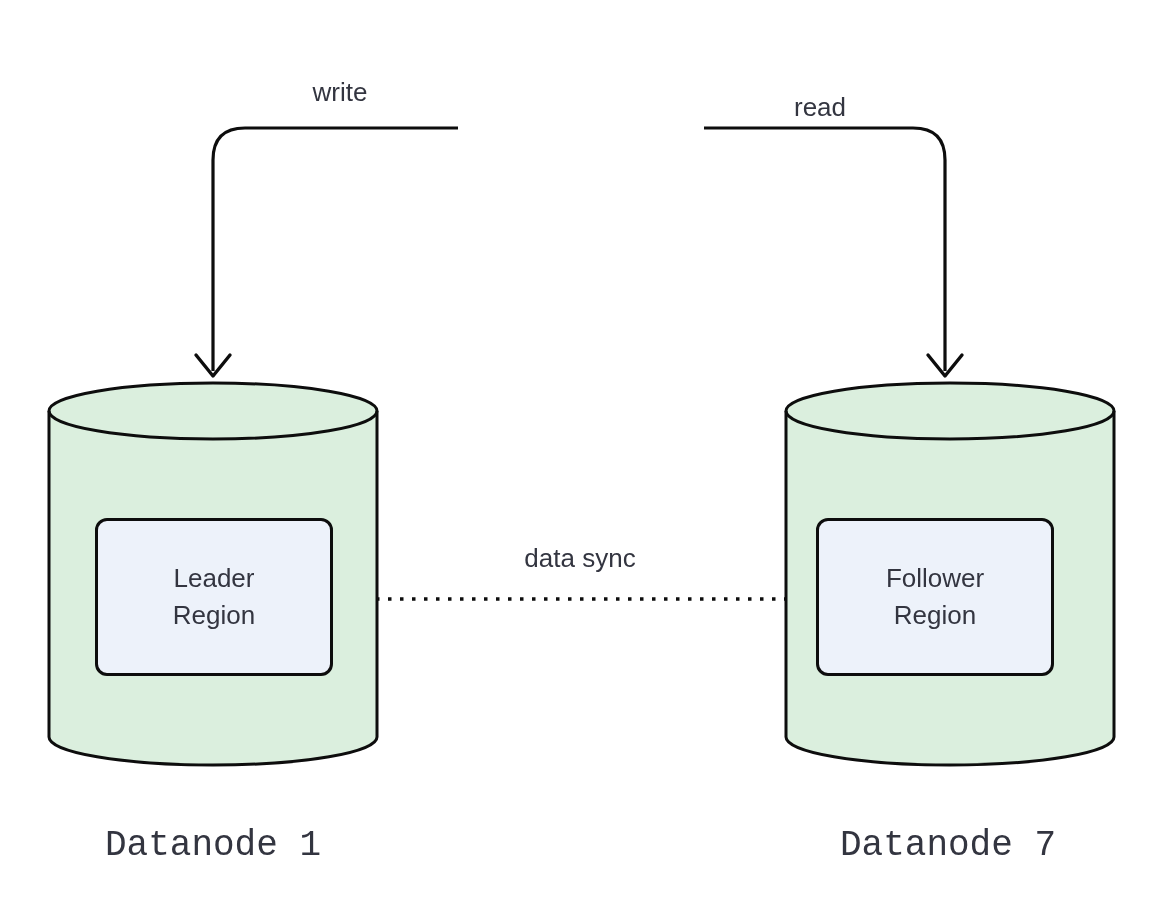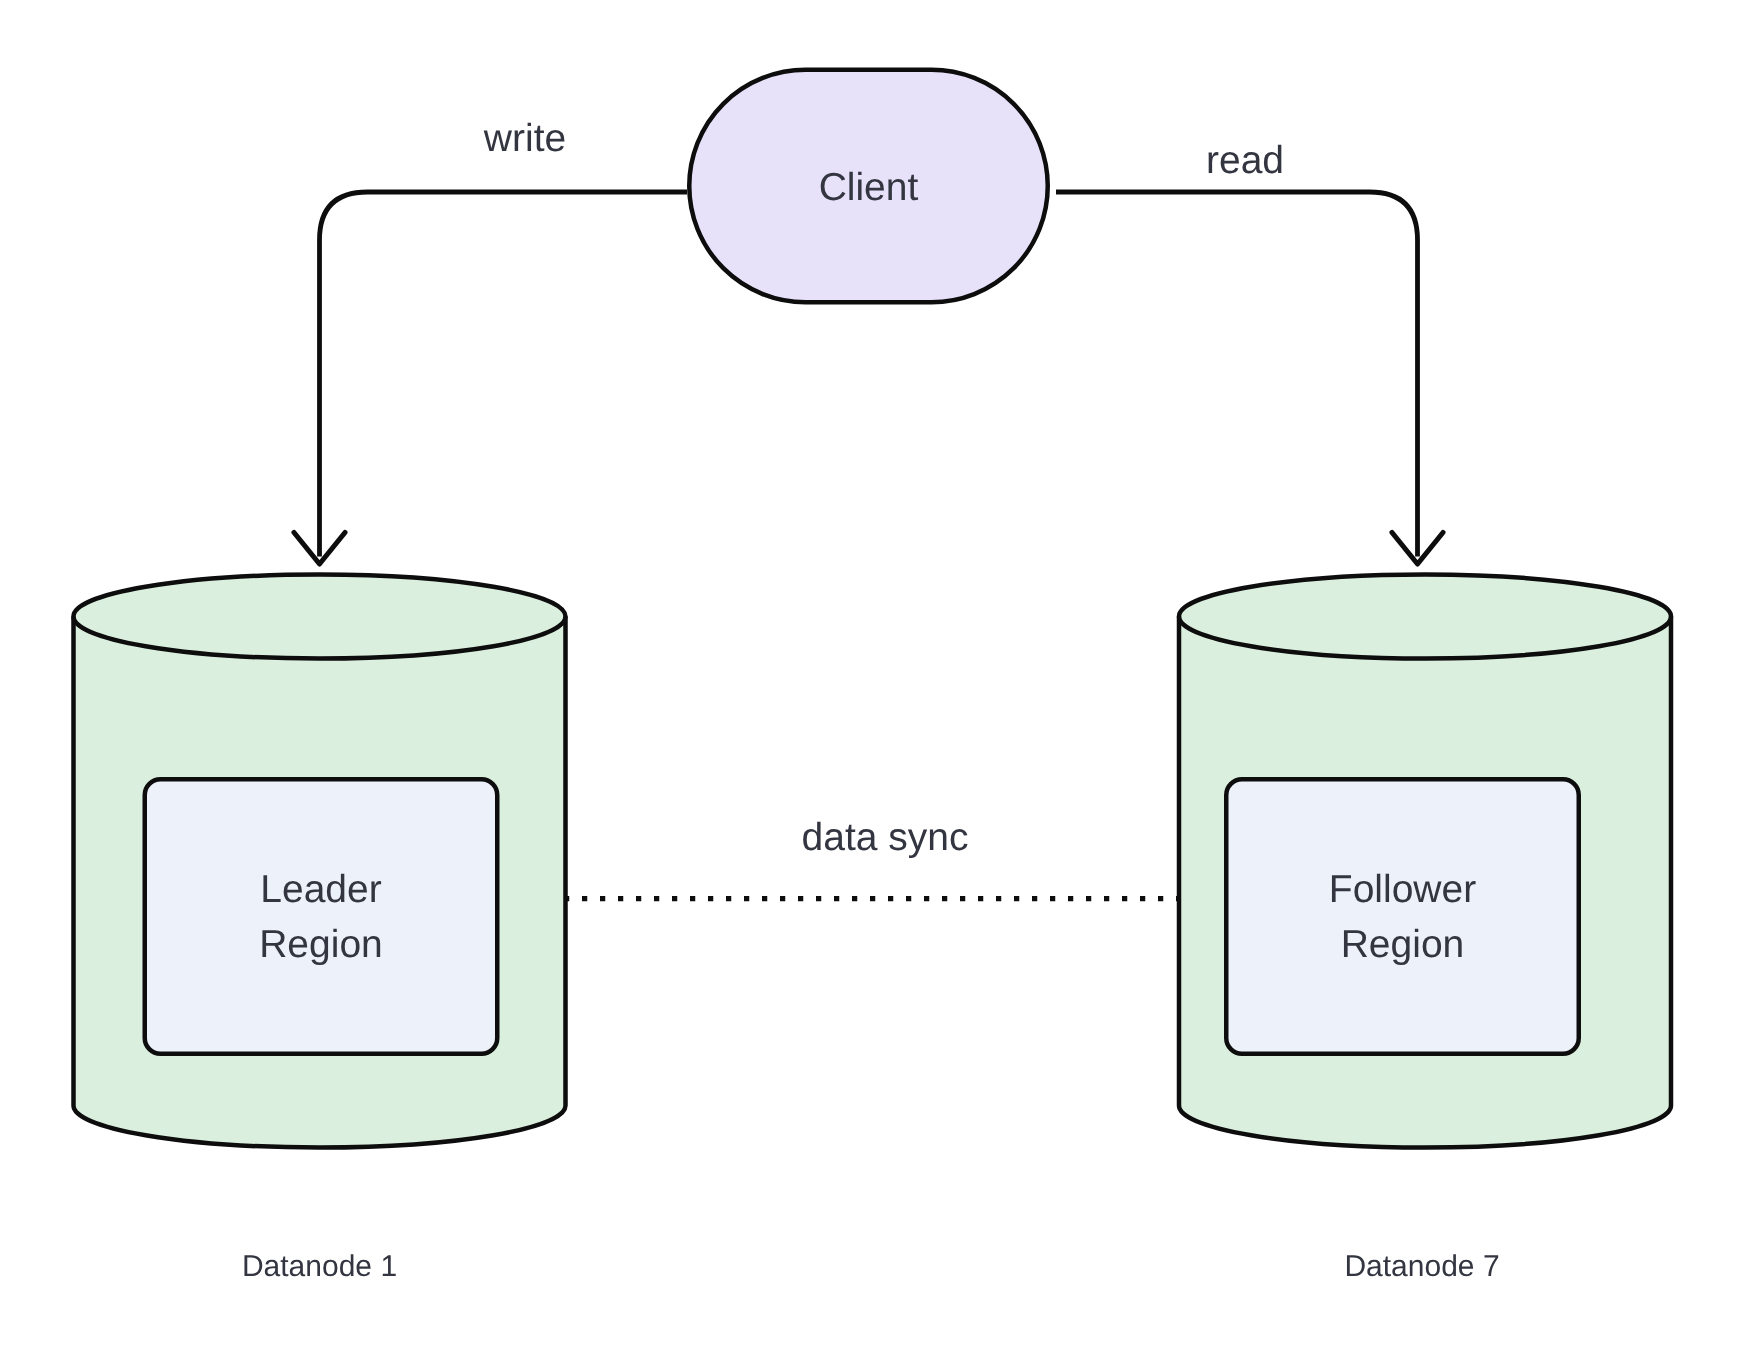--- a/index.html
+++ b/index.html
@@ -19,54 +19,51 @@
     background:var(--client-fill,#e7e1fa);
     border:3.5px solid var(--stroke,#0d0d0d);
     border-radius:79px;box-sizing:border-box;
     display:flex;align-items:center;justify-content:center;
     font-size:26px;
   }
   .cylinder{position:absolute;width:334px;height:390px;}
   .cyl-body{fill:var(--cylinder-fill,#dbefde);stroke:var(--stroke,#0d0d0d);stroke-width:3;}
   .cyl-arc{fill:none;stroke:var(--stroke,#0d0d0d);stroke-width:3;}
   .region-box{
-    position:absolute;width:238px;height:186px;box-sizing:border-box;
+    position:absolute;width:238px;height:158px;box-sizing:border-box;
     background:var(--region-fill,#edf2fa);
     border:3px solid var(--stroke,#0d0d0d);
     border-radius:12px;
     display:flex;flex-direction:column;align-items:center;justify-content:center;
     font-size:26px;line-height:37px;text-align:center;
   }
   .edge-label{
     position:absolute;transform:translate(-50%,-50%);
     font-size:26px;white-space:nowrap;
-    background:var(--canvas-bg,#fff);padding:0 5px;margin-left:10px;
+    background:var(--canvas-bg,#fff);padding:0 5px;
   }
   .node-caption{
     position:absolute;transform:translate(-50%,-50%);
-    font-size:20px;white-space:nowrap;
+    font-size:36px;white-space:nowrap;font-family:Liberation Mono, monospace;
   }
 </style>
 </head>
 <body>
 
 <div class="canvas">
 
   <svg class="edges" viewBox="0 0 1162 912">
     <path class="edge" d="M 458 128 L 245 128 Q 213 128 213 160 L 213 371"></path>
     <path class="arrowhead" d="M 196 355 L 213 376 L 230 355"></path>
     <path class="edge" d="M 704 128 L 913 128 Q 945 128 945 160 L 945 371"></path>
     <path class="arrowhead" d="M 928 355 L 945 376 L 962 355"></path>
     <path class="edge dotted" d="M 340 599 L 810 599"></path>
     <path class="arrowhead" d="M 800 586 L 821 599 L 800 612"></path>
   </svg>
 
-  <div class="client-node">
-    <span>Client</span>
-  </div>
 
   <div class="edge-label" style="left:340px;top:92px">write</div>
   <div class="edge-label" style="left:820px;top:107px">read</div>
   <div class="edge-label" style="left:580px;top:558px">data sync</div>
 
   <div class="cylinder" style="left:46px;top:380px">
     <svg viewBox="0 0 334 390" width="334" height="390">
       <path class="cyl-body" d="M 3 31 A 164 28 0 0 1 331 31 L 331 357 A 164 28 0 0 1 3 357 Z"></path>
       <path class="cyl-arc" d="M 3 31 A 164 28 0 0 0 331 31"></path>
     </svg>

